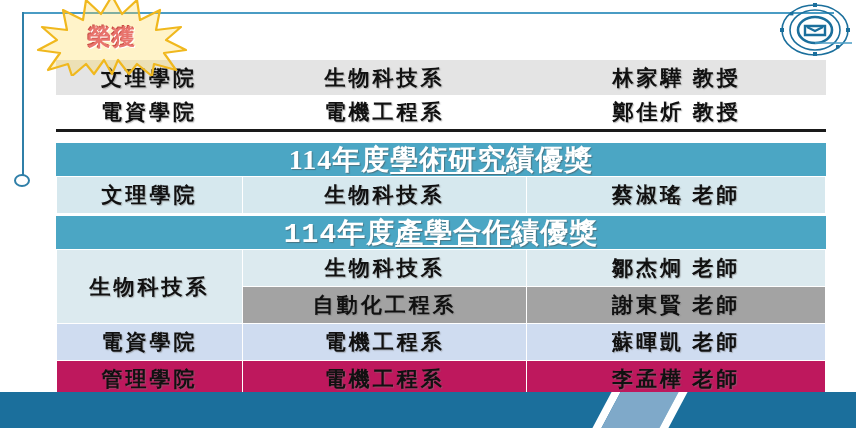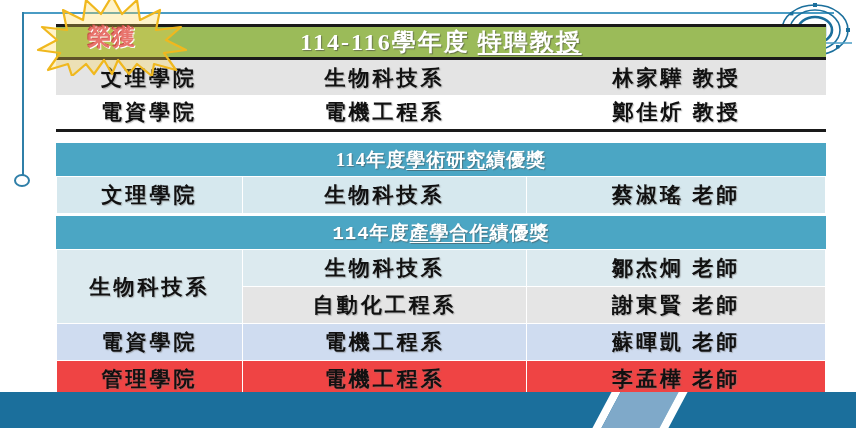--- a/index.html
+++ b/index.html
@@ -135,21 +135,21 @@
     position: absolute;
     left: 56px;
     width: 770px;
     height: 33px;
     background: #4ba6c4;
     display: flex;
     align-items: center;
     justify-content: center;
   }
   .teal-band-text {
-    font-size: 19px;
+    font-size: 28px;
     font-weight: bold;
     color: #ffffff;
     letter-spacing: 1px;
     white-space: nowrap;
     text-shadow: 1px 1px 1px rgba(70,70,70,.5);
   }
   .teal-band-text .u { text-decoration: underline; text-underline-offset: 3px; }
   #band-academic { top: 143px; }
   #band-industry { top: 216px; font-family: Liberation Mono, monospace; }
 
@@ -169,23 +169,23 @@
     ;color: #111111;
     text-align: center;
     letter-spacing: 3px;
     white-space: nowrap;
     border: 1px solid #ffffff;
     text-shadow: 1px 1px 1px rgba(120,120,120,.5);
   }
   .tbl-award tr { height: 37px; }
   .g0 td { background: #d6e8ee; }
   .g1 td { background: #dceaef; }
-  .g2 td { background: #e5e5e5; margin-left: 16px; }
+  .g2 td { background: #a3a3a3; margin-left: 16px; }
   .g3 td { background: #cfdcf0; }
-  .g4 td { background: #ef4444; margin-top: 40px; }
+  .g4 td { background: #be185d; margin-top: 40px; }
   .rowspan-cell { vertical-align: middle; }
 
   
   .footer-bar {
     position: absolute;
     left: 0;
     bottom: 0;
     width: 856px;
     height: 36px;
     background: #1b6f9c;
@@ -220,25 +220,20 @@
       <rect x="41" y="3" width="4" height="4" fill="#1b6f9c"></rect>
       <rect x="41" y="52" width="4" height="4" fill="#1b6f9c"></rect>
       <rect x="8" y="28" width="4" height="4" fill="#1b6f9c"></rect>
       <rect x="74" y="28" width="4" height="4" fill="#1b6f9c"></rect>
       <rect x="18" y="12" width="3.4" height="3.4" fill="#1b6f9c"></rect>
       <rect x="64" y="45" width="3.4" height="3.4" fill="#1b6f9c"></rect>
       <line x1="43" y1="43" x2="80" y2="43" stroke="#4a9cc4" stroke-width="1.4"></line>
     </svg>
   </div>
 
-  <div class="green-band">
-    <div class="green-band-text">
-      <span>114-116學年度 </span><span class="u">特聘教授</span>
-    </div>
-  </div>
 
   <div class="badge">
     <svg viewBox="0 0 152 82" width="152" height="82">
       <polygon points="76,2 86,20 101,6 104,26 124,16 120,36 145,33 130,46 150,56 128,59 140,76 118,70 116,82 101,70 93,80 82,66 76,80 68,66 58,80 50,70 36,82 32,70 12,76 24,59 2,56 21,46 6,33 31,36 27,16 47,26 50,6 65,20" fill="#ffd84d" fill-opacity="0.30" stroke="#f0b81e" stroke-width="2.2" stroke-linejoin="round"></polygon>
     </svg>
     <div class="badge-label">榮獲</div>
   </div>
 
   <table class="tbl-top">
     <tbody>

